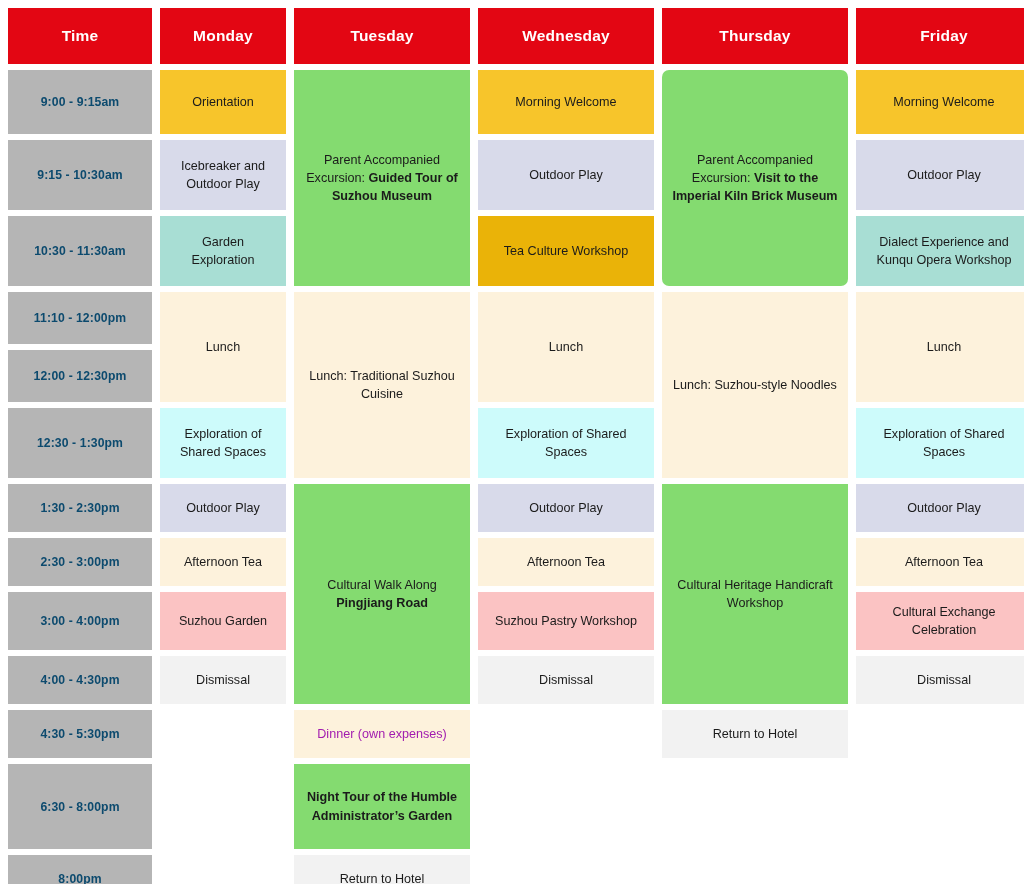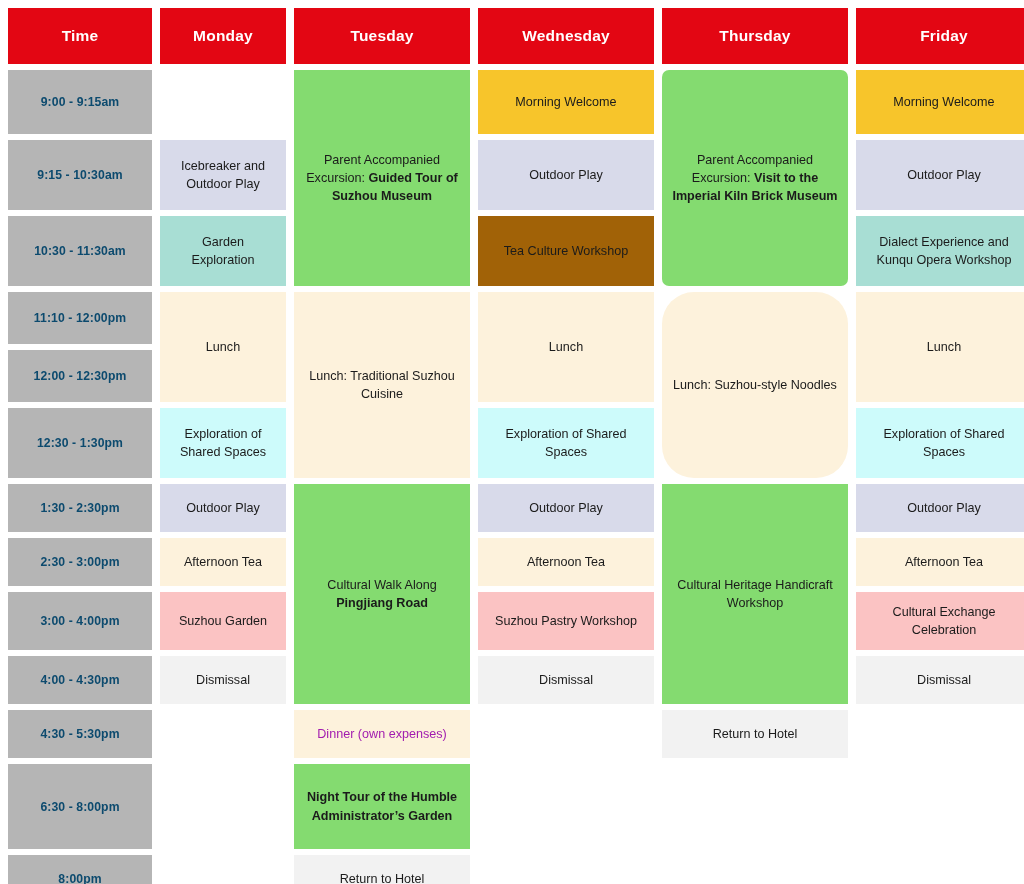--- a/index.html
+++ b/index.html
@@ -76,20 +76,23 @@
       <div class="timecell" style="grid-area: 5 / 1; background: rgb(181, 181, 181);">11:10 - 12:00pm</div>
       <div class="timecell" style="grid-area: 6 / 1; background: rgb(181, 181, 181);">12:00 - 12:30pm</div>
       <div class="timecell" style="grid-area: 7 / 1; background: rgb(181, 181, 181);">12:30 - 1:30pm</div>
       <div class="timecell" style="grid-area: 8 / 1; background: rgb(181, 181, 181);">1:30 - 2:30pm</div>
       <div class="timecell" style="grid-area: 9 / 1; background: rgb(181, 181, 181);">2:30 - 3:00pm</div>
       <div class="timecell" style="grid-area: 10 / 1; background: rgb(181, 181, 181);">3:00 - 4:00pm</div>
       <div class="timecell" style="grid-area: 11 / 1; background: rgb(181, 181, 181);">4:00 - 4:30pm</div>
       <div class="timecell" style="grid-area: 12 / 1; background: rgb(181, 181, 181);">4:30 - 5:30pm</div>
       <div class="timecell" style="grid-area: 13 / 1; background: rgb(181, 181, 181);">6:30 - 8:00pm</div>
       <div class="timecell" style="grid-area: 14 / 1; background: rgb(181, 181, 181);">8:00pm</div>
+      <div class="cell" style="grid-area: 2 / 2 / span 1; background: rgb(247, 197, 43); color: rgb(27, 27, 27);">
+        <span>Orientation</span>
+      </div>
       <div class="cell" style="grid-area: 3 / 2 / span 1; background: rgb(216, 218, 234); color: rgb(27, 27, 27);">
         <span>Icebreaker and Outdoor Play</span>
       </div>
       <div class="cell" style="grid-area: 4 / 2 / span 1; background: rgb(168, 222, 212); color: rgb(27, 27, 27);">
         <span>Garden Exploration</span>
       </div>
       <div class="cell" style="grid-area: 5 / 2 / span 2; background: rgb(253, 242, 220); color: rgb(27, 27, 27);">
         <span>Lunch</span>
       </div>
       <div class="cell" style="grid-area: 7 / 2 / span 1; background: rgb(205, 251, 251); color: rgb(27, 27, 27);">
@@ -124,21 +127,21 @@
       </div>
       <div class="cell" style="grid-area: 14 / 3 / span 1; background: rgb(242, 242, 242); color: rgb(27, 27, 27);">
         <span>Return to Hotel</span>
       </div>
       <div class="cell" style="grid-area: 2 / 4 / span 1; background: rgb(247, 197, 43); color: rgb(27, 27, 27);">
         <span>Morning Welcome</span>
       </div>
       <div class="cell" style="grid-area: 3 / 4 / span 1; background: rgb(216, 218, 234); color: rgb(27, 27, 27);">
         <span>Outdoor Play</span>
       </div>
-      <div class="cell" style="grid-area: 4 / 4 / span 1; background: #a16207; color: rgb(27, 27, 27);">
+      <div class="cell" style="grid-area: 4 / 4 / span 1; background: #eab308; color: rgb(27, 27, 27);">
         <span>Tea Culture Workshop</span>
       </div>
       <div class="cell" style="grid-area: 5 / 4 / span 2; background: rgb(253, 242, 220); color: rgb(27, 27, 27);">
         <span>Lunch</span>
       </div>
       <div class="cell" style="grid-area: 7 / 4 / span 1; background: rgb(205, 251, 251); color: rgb(27, 27, 27);">
         <span>Exploration of Shared Spaces</span>
       </div>
       <div class="cell" style="grid-area: 8 / 4 / span 1; background: rgb(216, 218, 234); color: rgb(27, 27, 27);">
         <span>Outdoor Play</span>
@@ -148,21 +151,21 @@
       </div>
       <div class="cell" style="grid-area: 10 / 4 / span 1; background: rgb(251, 195, 195); color: rgb(27, 27, 27);">
         <span>Suzhou Pastry Workshop</span>
       </div>
       <div class="cell" style="grid-area: 11 / 4 / span 1; background: rgb(242, 242, 242); color: rgb(27, 27, 27);">
         <span>Dismissal</span>
       </div>
       <div class="cell" style="grid-area: 2 / 5 / span 3; background: rgb(132, 219, 112); color: rgb(27, 27, 27); border-radius: 7px;">
         <div><span>Parent Accompanied Excursion: </span><b>Visit to the Imperial Kiln Brick Museum</b></div>
       </div>
-      <div class="cell" style="grid-area: 5 / 5 / span 3; background: rgb(253, 242, 220); color: rgb(27, 27, 27); border-radius: 32px;">
+      <div class="cell" style="grid-area: 5 / 5 / span 3; background: rgb(253, 242, 220); color: rgb(27, 27, 27);">
         <span>Lunch: Suzhou-style Noodles</span>
       </div>
       <div class="cell" style="grid-area: 8 / 5 / span 4; background: rgb(132, 219, 112); color: rgb(27, 27, 27);">
         <span>Cultural Heritage Handicraft Workshop</span>
       </div>
       <div class="cell" style="grid-area: 12 / 5 / span 1; background: rgb(242, 242, 242); color: rgb(27, 27, 27);">
         <span>Return to Hotel</span>
       </div>
       <div class="cell" style="grid-area: 2 / 6 / span 1; background: rgb(247, 197, 43); color: rgb(27, 27, 27);">
         <span>Morning Welcome</span>

